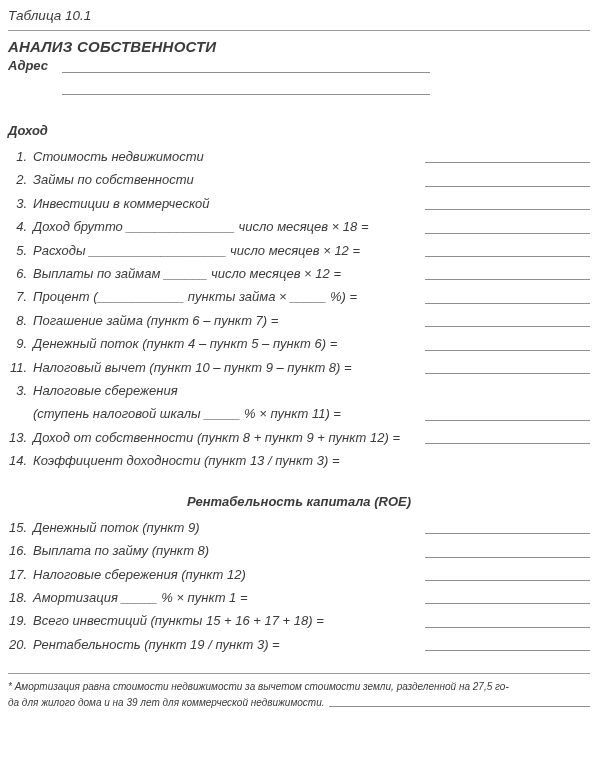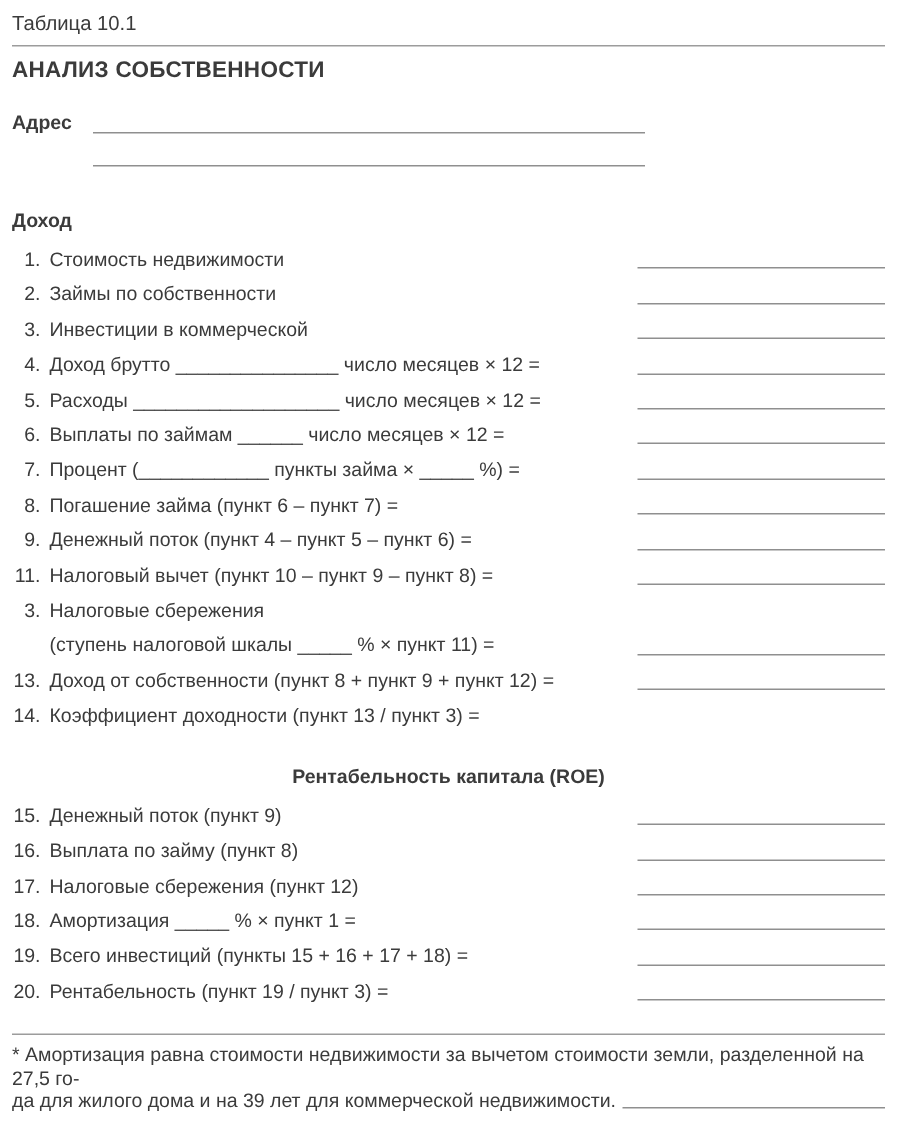--- a/index.html
+++ b/index.html
@@ -6,49 +6,49 @@
   html, body { margin: 0; padding: 0; }
   body {
     width: 600px;
     height: 759px;
     background: #ffffff;
     font-family: "Liberation Sans", "DejaVu Sans", sans-serif;
     font-size: 13px;
     color: #3b3b3b;
     overflow: hidden;
   }
-  .page { padding: 6px 10px 0 8px; width: 600px; height: 571px; }
+  .page { padding: 6px 10px 0 8px; width: 600px; height: 571px; font-style: italic; }
 
   .table-label { font-size: 13.5px; line-height: 16px; padding: 2px 0 6px 0; }
   .rule { border: none; border-top: 1px solid #9c9c9c; margin: 0; height: 0; }
 
   .doc-title { font-weight: bold; font-size: 15px; line-height: 16px; margin-top: 8px; letter-spacing: 0.2px; }
 
-  .address-block { margin-top: 16px; }
+  .address-block { margin-top: 0; }
   .address-row { display: flex; height: 22px; }
   .address-label { font-weight: bold; flex: none; line-height: 22px; }
   .blank-line { border-bottom: 1px solid #8f8f8f; height: 0; align-self: flex-end; margin-bottom: 4px; }
   .address-line1 { width: 368px; margin-left: 14px; }
   .address-line2 { width: 368px; margin-left: 54px; }
 
   .section-header { font-weight: bold; line-height: 16px; margin: 24px 0 6px 0; }
   .section-header.roe { margin-top: 21px; text-align: center; }
 
   .items { }
   .item-row { display: flex; line-height: 23.4px; }
   .item-num { flex: none; width: 19px; text-align: right; margin-right: 6px; }
   .item-text { flex: 1 1 auto; padding-right: 6px; }
   .answer-blank {
     flex: none; width: 165px; height: 0;
     border-bottom: 1px solid #8f8f8f;
     align-self: flex-end; margin-bottom: 5px;
   }
 
   .footnote-rule { margin-top: 17px; }
-  .footnote { font-size: 13px; line-height: 15.6px; margin-top: 5px; color: #3b3b3b; }
+  .footnote { font-size: 10px; line-height: 15.6px; margin-top: 5px; color: #3b3b3b; }
   .footnote-last { display: flex; }
   .footnote-last .text { flex: none; }
   .footnote-tail { flex: 1 1 auto; border-bottom: 1px solid #8f8f8f; height: 0; align-self: flex-end; margin: 0 0 3px 4px; }
 </style>
 </head>
 <body>
 
 <div class="page">
 
   <div class="table-label">Таблица 10.1</div>
@@ -78,21 +78,21 @@
         <span class="item-text">Займы по собственности</span>
         <span class="answer-blank"></span>
       </div>
       <div class="item-row">
         <span class="item-num">3.</span>
         <span class="item-text">Инвестиции в коммерческой</span>
         <span class="answer-blank"></span>
       </div>
       <div class="item-row">
         <span class="item-num">4.</span>
-        <span class="item-text">Доход брутто _______________ число месяцев × 12 =</span>
+        <span class="item-text">Доход брутто _______________ число месяцев × 18 =</span>
         <span class="answer-blank"></span>
       </div>
       <div class="item-row">
         <span class="item-num">5.</span>
         <span class="item-text">Расходы ___________________ число месяцев × 12 =</span>
         <span class="answer-blank"></span>
       </div>
       <div class="item-row">
         <span class="item-num">6.</span>
         <span class="item-text">Выплаты по займам ______ число месяцев × 12 =</span>

